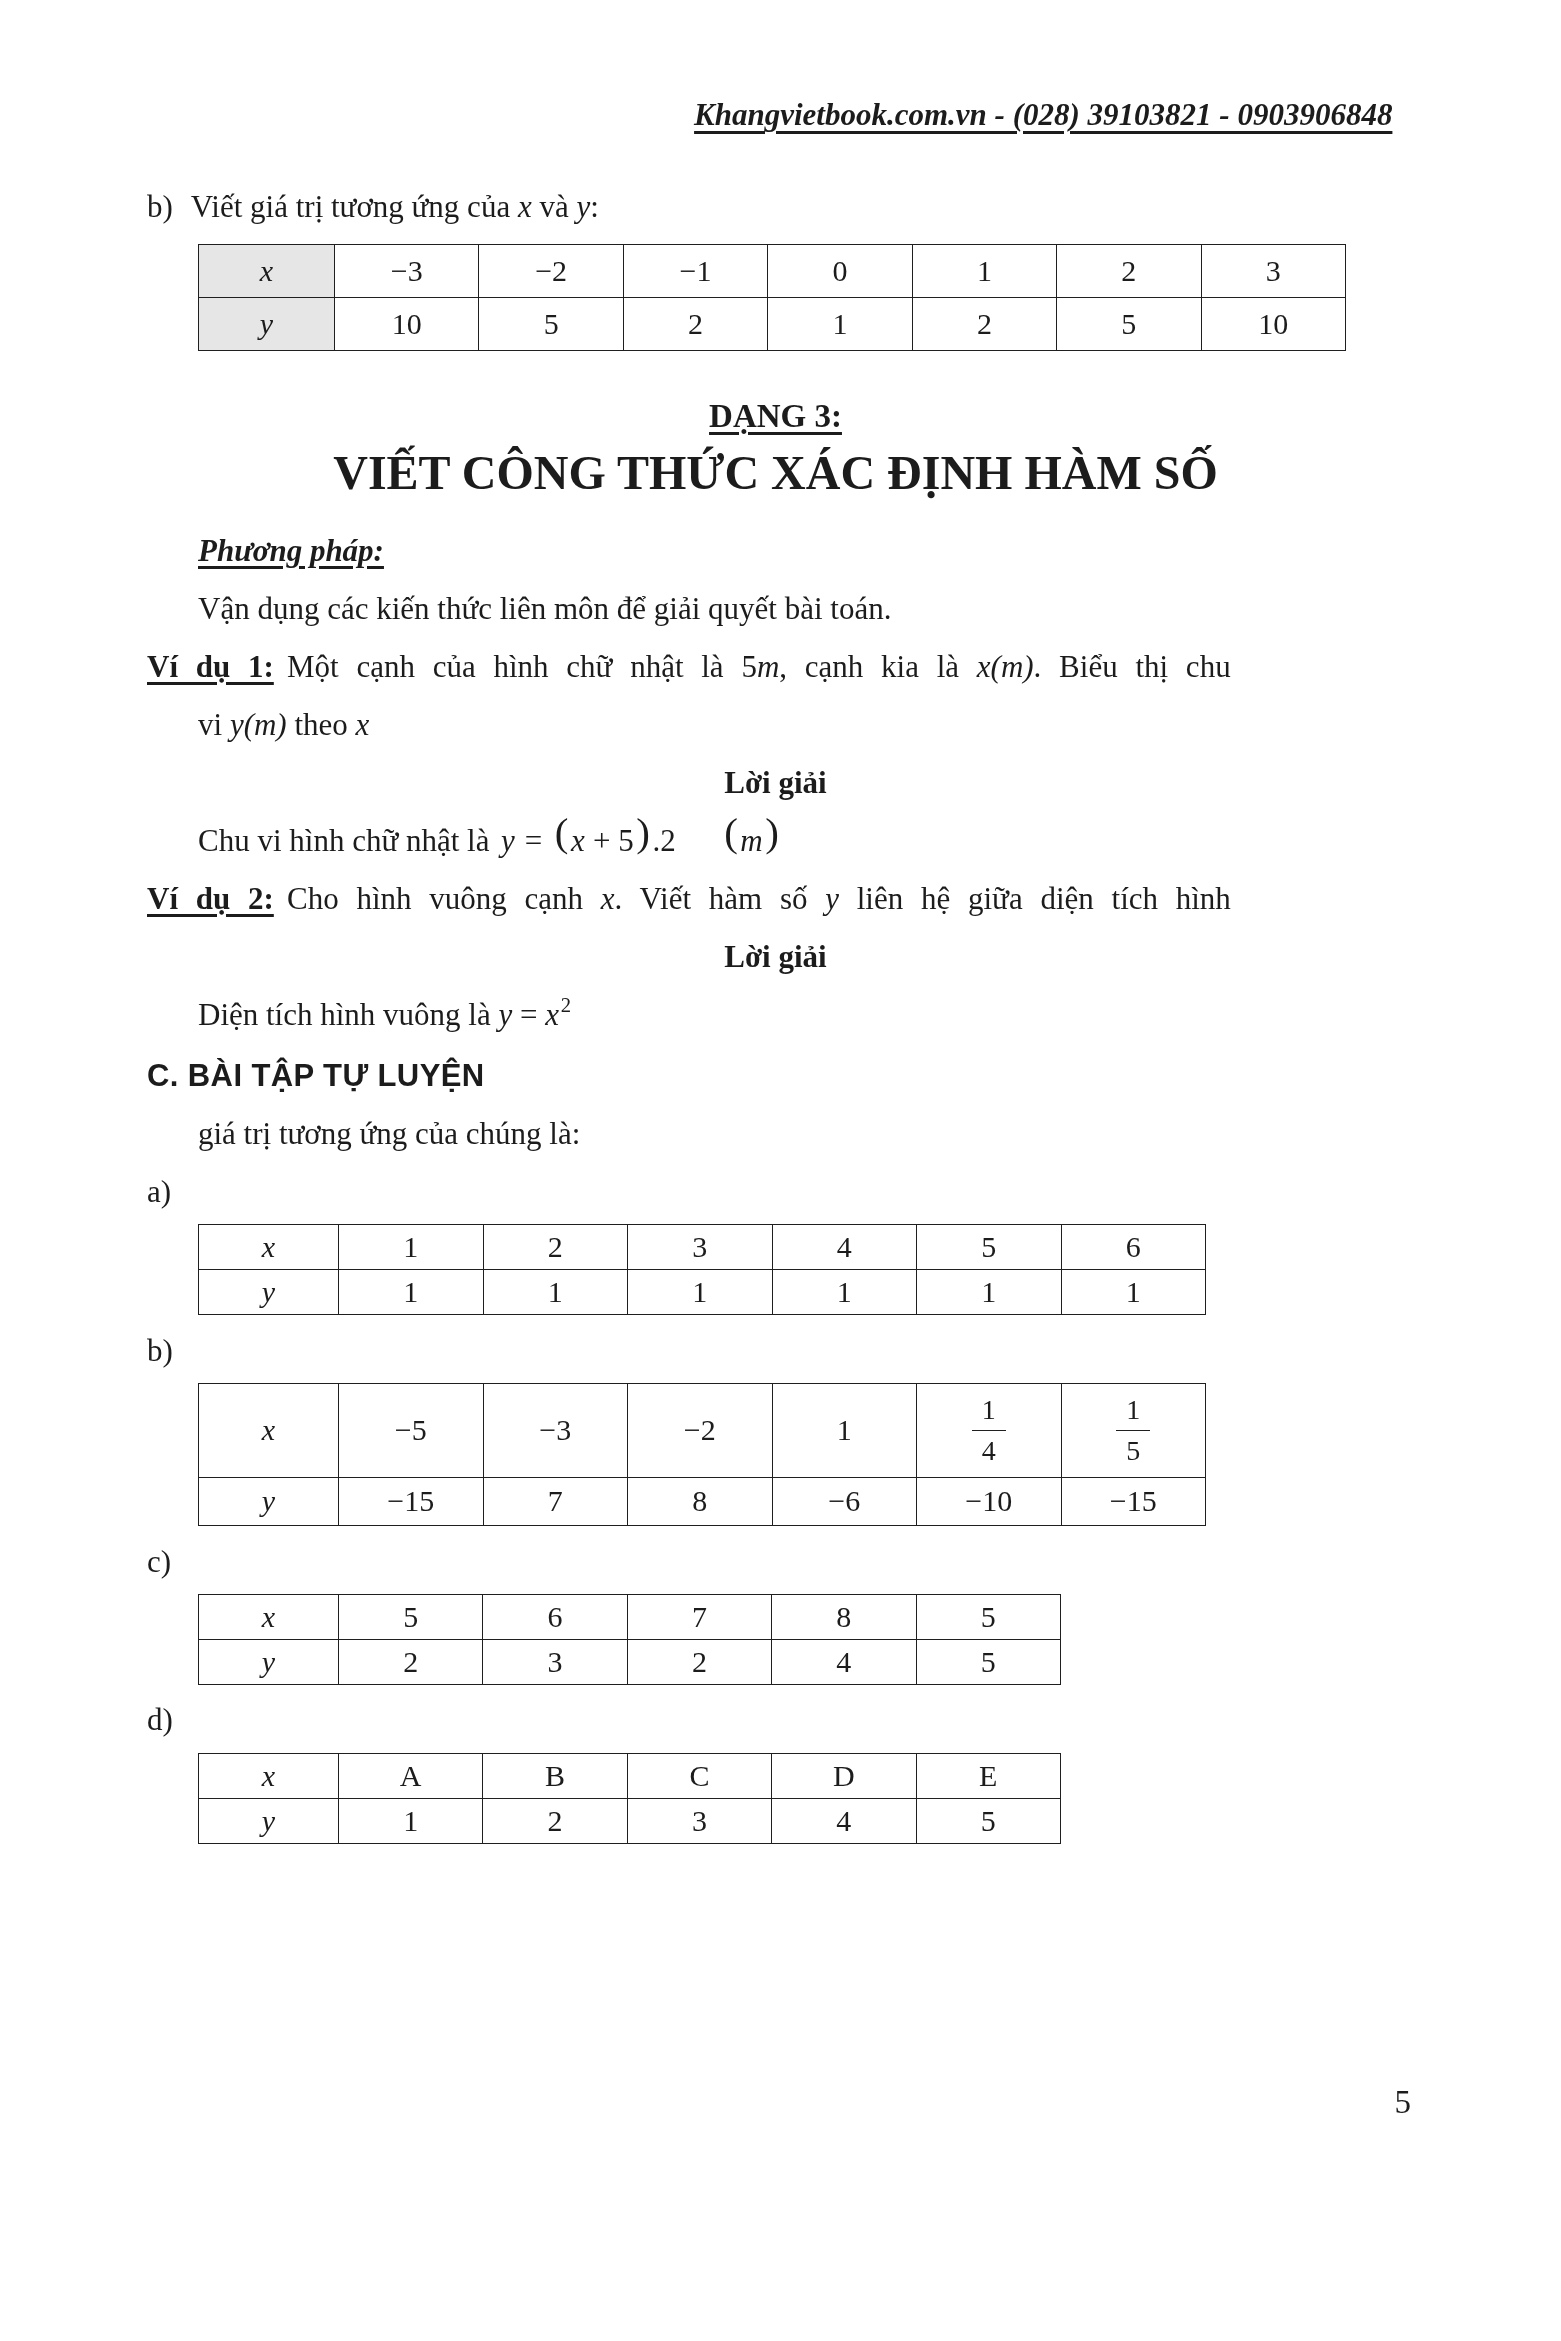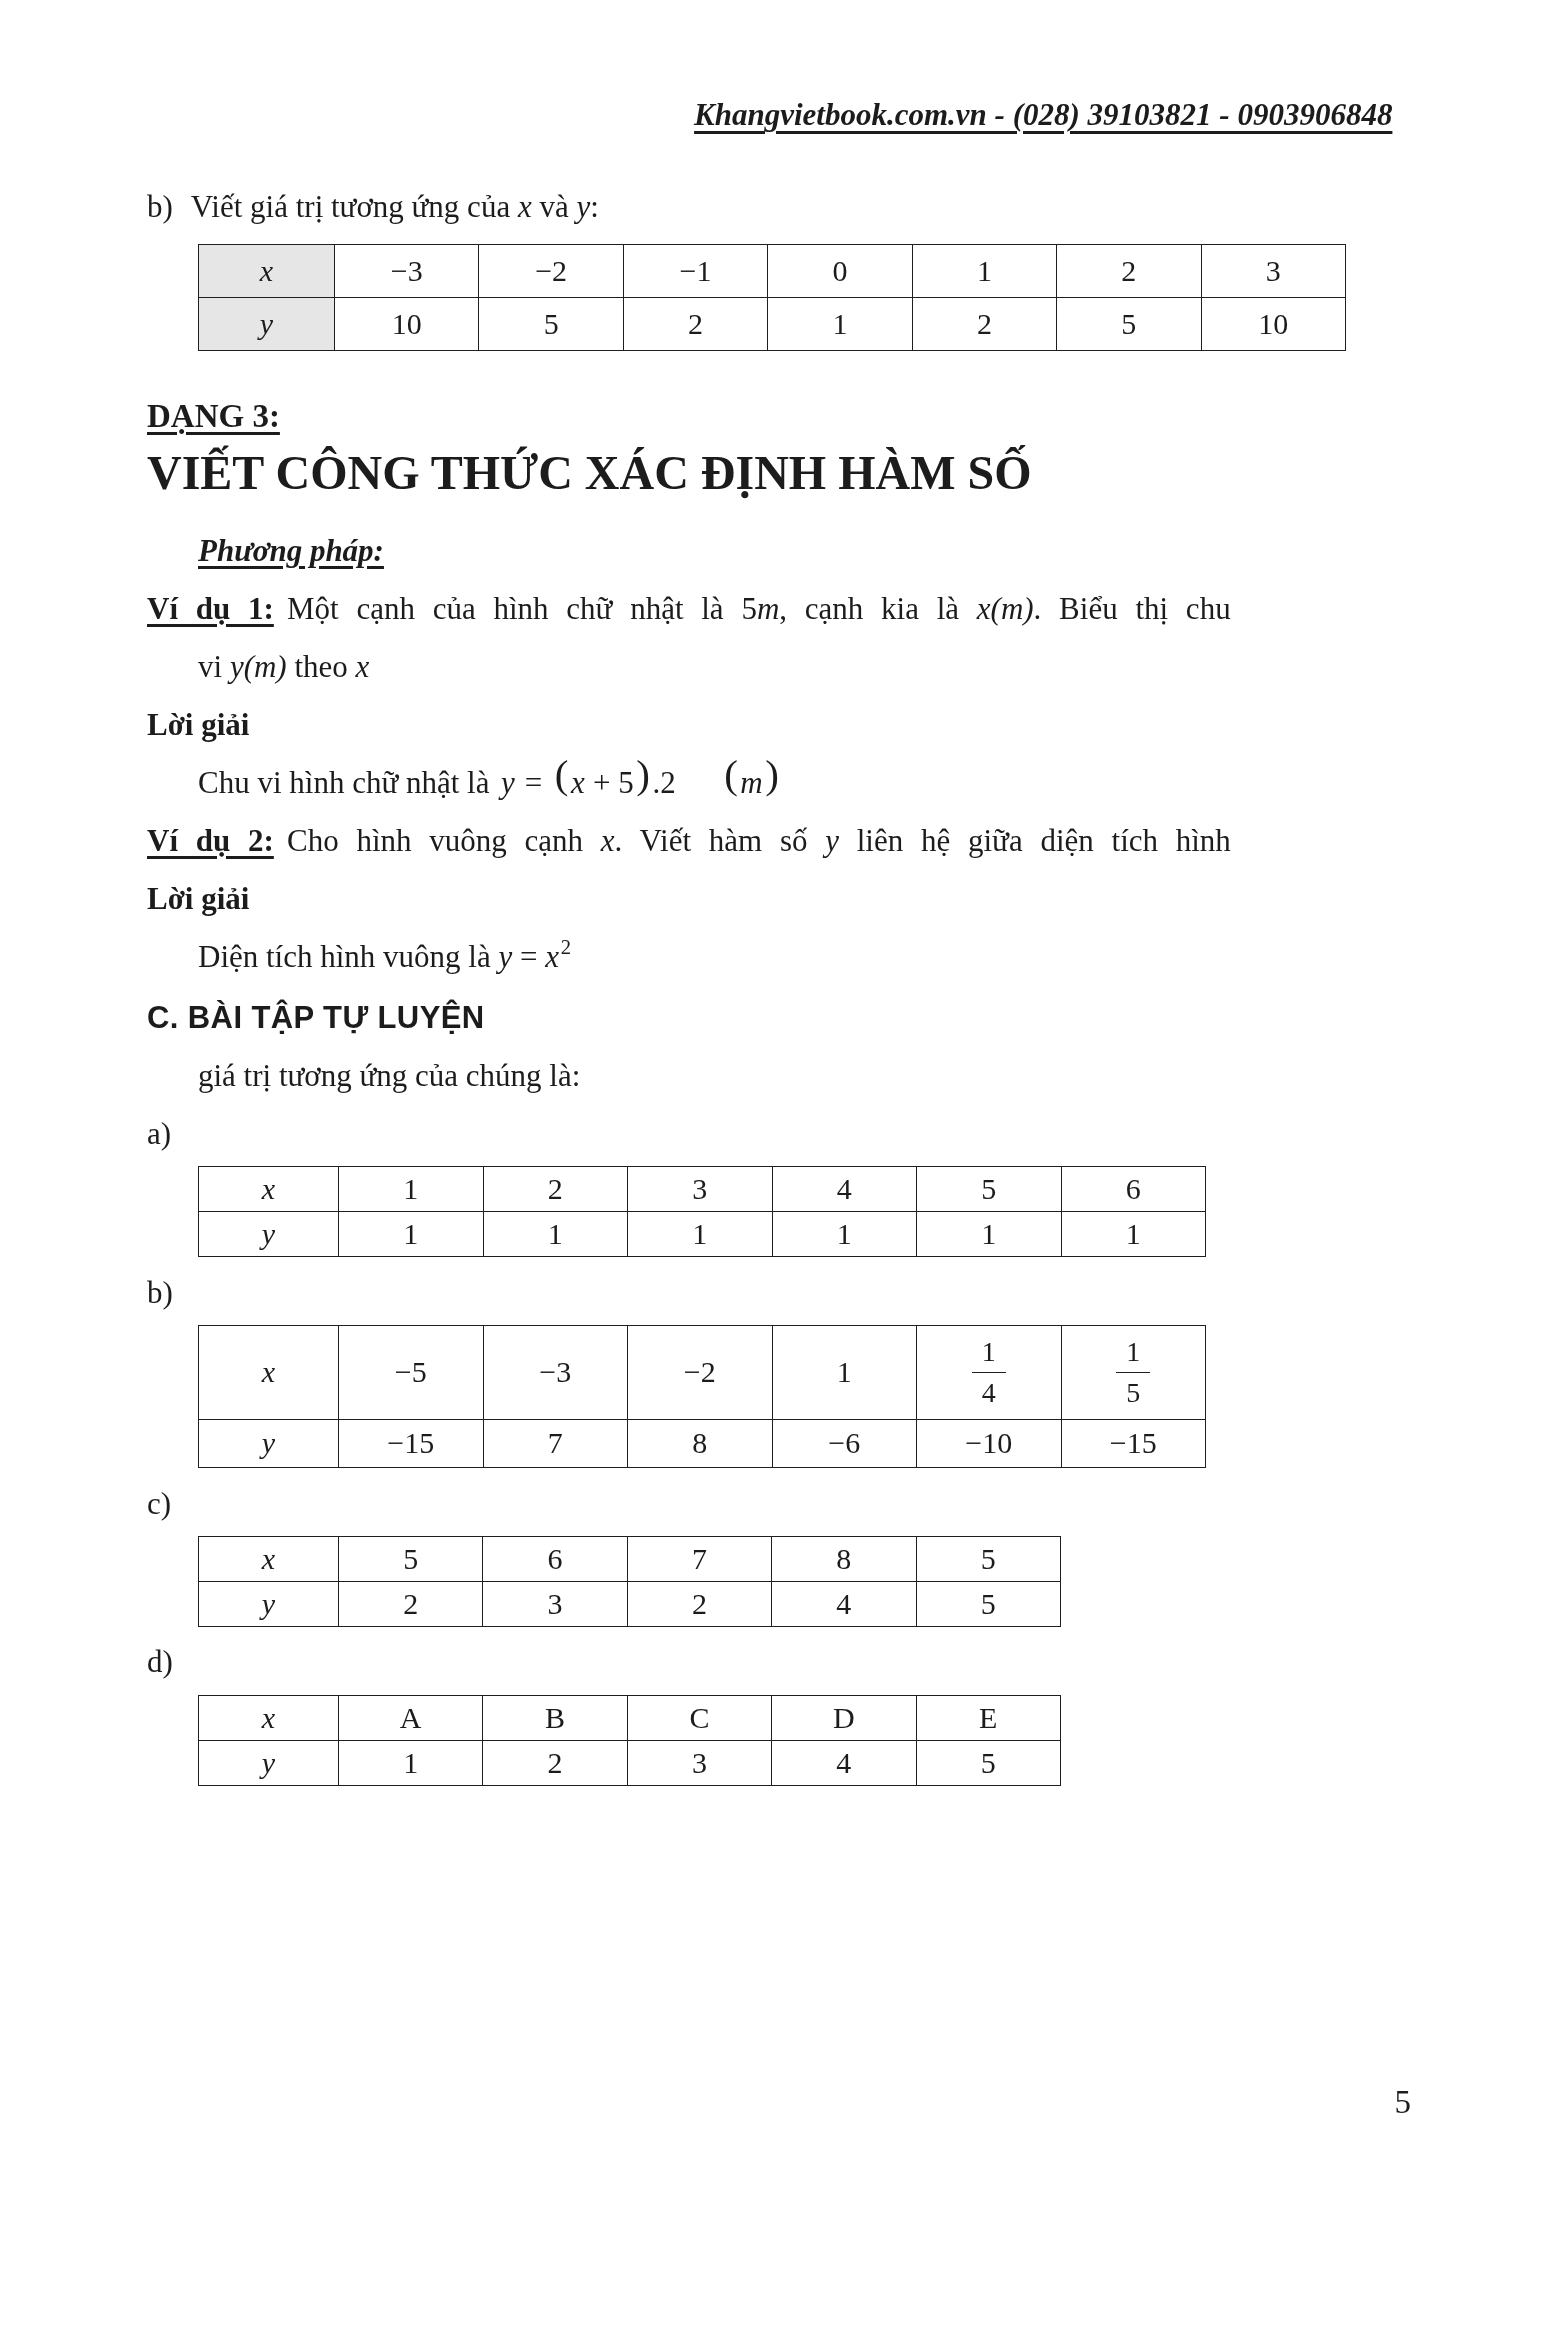--- a/index.html
+++ b/index.html
@@ -13,21 +13,21 @@
   
   .hdr { text-align:right; padding-right:11.6px; margin-bottom:45px; }
   .hdr-text {
     font-size:31px; font-weight:bold; font-style:italic;
     text-decoration:underline; text-decoration-thickness:2.5px; text-underline-offset:5.8px;
   }
 
   
   .ln { font-size:31px; line-height:58px; }
   .ind { padding-left:51px; }
-  .ctr { }
+  .ctr { text-align:center; }
   .b { font-weight:bold; }
   .u { text-decoration:underline; text-decoration-thickness:2.5px; text-underline-offset:5px; }
   .mv { font-style:italic; }
   .lab { margin-right:18px; }
   .lab2 { margin-right:13.2px; }
   .just { word-spacing:10px; }
   .kicker { margin-top:36px; font-size:33px; }
   .title { font-size:48px; font-weight:bold; line-height:55px; }
   .sans { font-family:"Liberation Sans", sans-serif; font-size:31px; font-weight:bold; letter-spacing:0.4px; }
 
@@ -107,20 +107,21 @@
           <td>5</td>
           <td>10</td>
         </tr>
       </tbody>
     </table>
 
     <div class="ln ctr kicker"><span class="b u">DẠNG 3:</span></div>
     <div class="ctr title">VIẾT CÔNG THỨC XÁC ĐỊNH HÀM SỐ</div>
 
     <div class="ln ind" style="margin-top:21.5px;font-style:italic;"><span class="b u">Phương pháp:</span></div>
+    <div class="ln ind">Vận dụng các kiến thức liên môn để giải quyết bài toán.</div>
 
     <div class="ln just"><span class="b u lab2">Ví dụ 1:</span><span>Một cạnh của hình chữ nhật là 5</span><span class="mv">m</span><span>, cạnh kia là </span><span class="mv">x(m)</span><span>. Biểu thị chu</span></div>
     <div class="ln ind"><span>vi </span><span class="mv">y(m)</span><span> theo </span><span class="mv">x</span></div>
 
     <div class="ln ctr"><span class="b">Lời giải</span></div>
     <div class="ln ind formula">
       <span class="pre">Chu vi hình chữ nhật là</span>
       <span class="mv">y</span>
       <span class="eq">=</span>
       <span class="paren">(</span>

